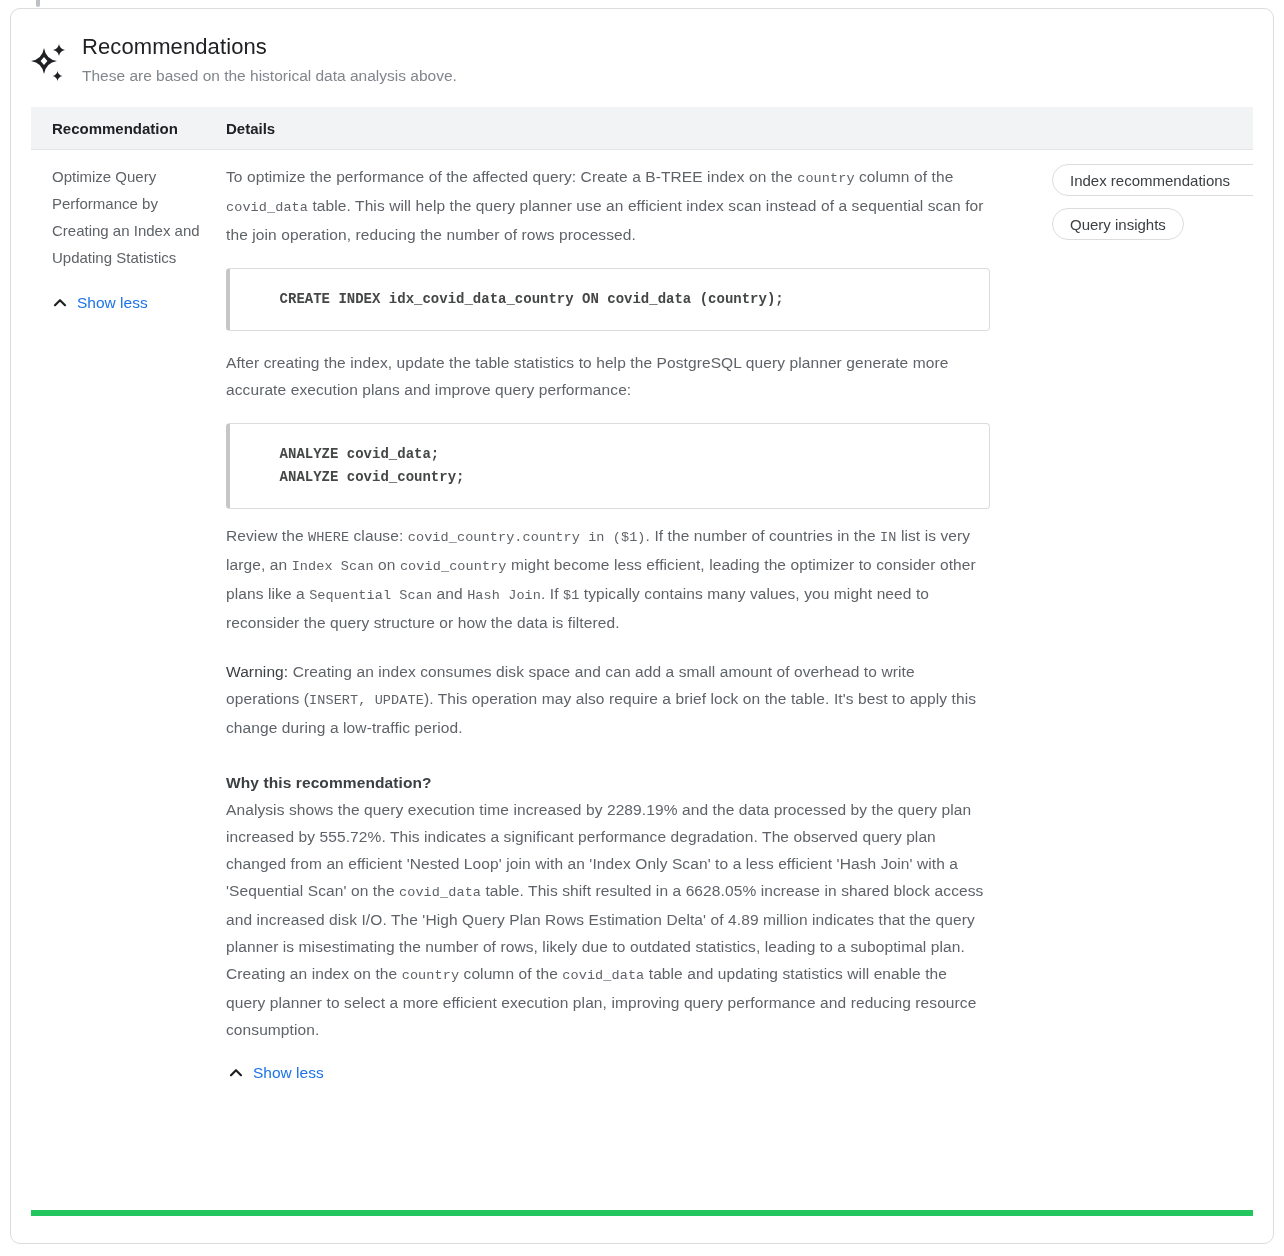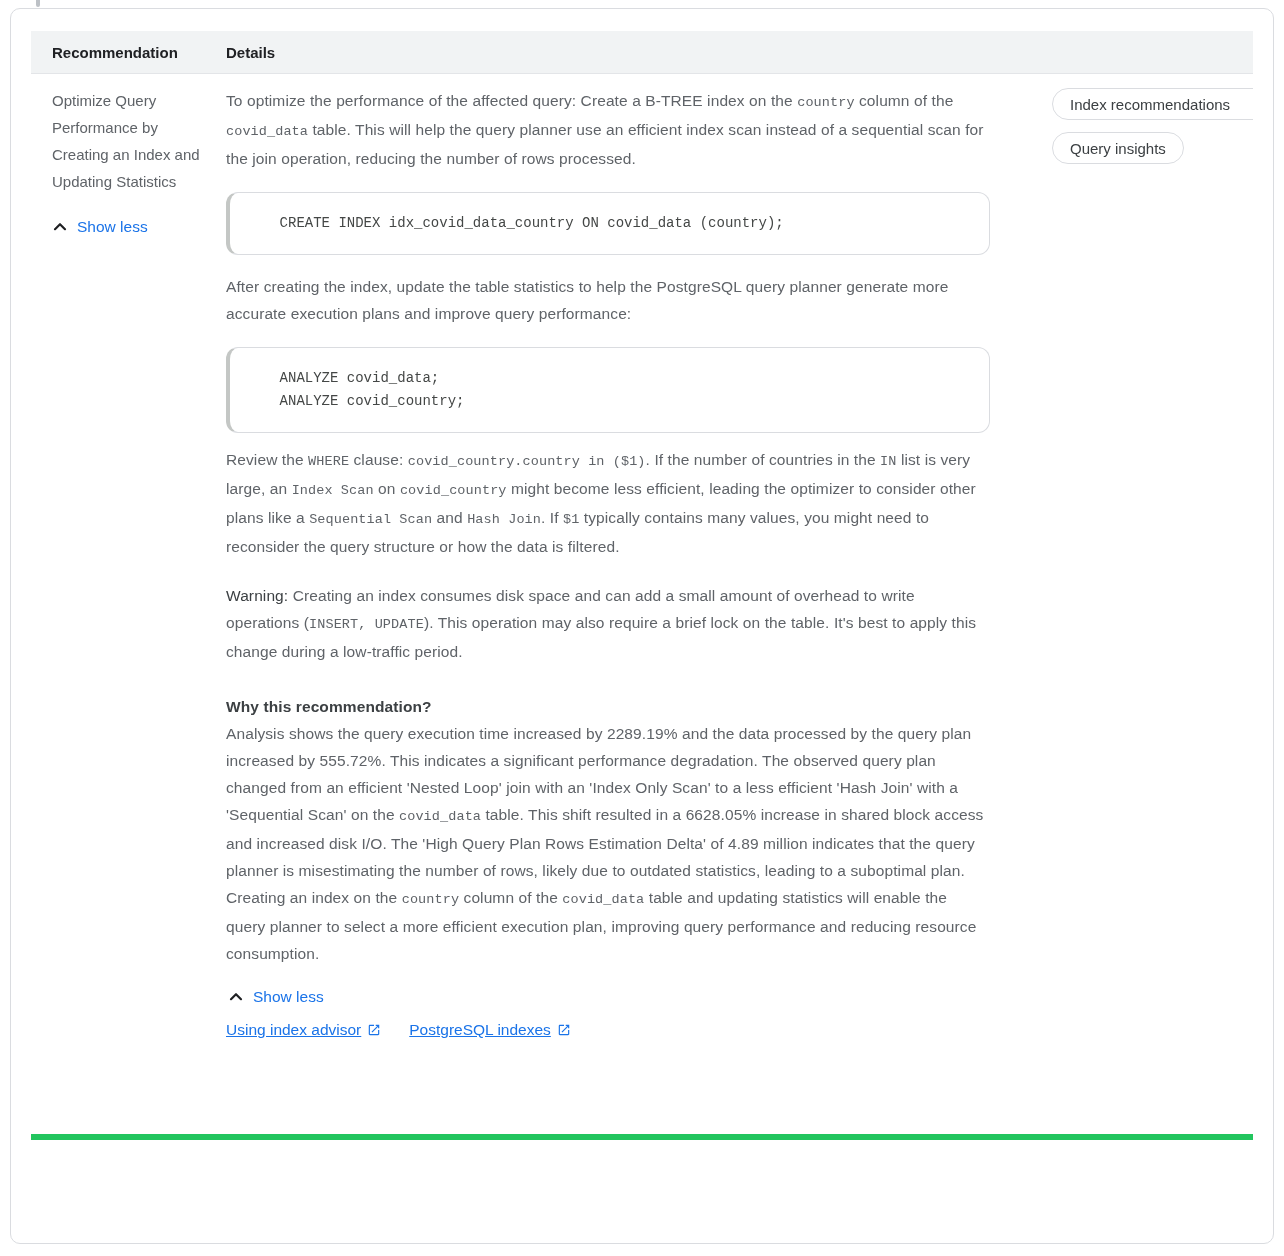--- a/index.html
+++ b/index.html
@@ -72,26 +72,27 @@
     font-weight: 700; color: #3c4043; letter-spacing: 0.1px;
   }
   .para strong { font-weight: 400; color: #3c4043; }
   .ic {
     font-family: "Liberation Mono", "DejaVu Sans Mono", monospace;
     font-size: 13.5px; color: #5f6368;
   }
   .codeblock {
     border: 1px solid #dadce0;
     border-left: 4px solid #c4c7c5;
-    border-radius: 12px;
+    border-radius: 4px;
     padding: 19px 16px;
     font-family: "Liberation Mono", "DejaVu Sans Mono", monospace;
     font-size: 14px; line-height: 23px; color: #444746;
     white-space: pre;
     overflow: hidden;
+    font-weight: bold;
   }
   .showless {
     display: inline-flex; align-items: center; gap: 9px;
     margin-top: 18px;
     font-size: 15.5px; font-weight: 500; color: #1a73e8;
     cursor: pointer; text-decoration: none;
   }
   .showless .chev { flex: none; display: block; }
   .sl-details { margin-top: 21px; margin-left: 2px; }
 
@@ -113,20 +114,33 @@
   }
   .btn-clip { width: 236px; flex: none; justify-content: flex-start; overflow: hidden; }
 </style>
 </head>
 <body>
 
 <div class="scroll-fragment"></div>
 
 <div class="card">
 
+  <div class="card-header">
+    <svg class="sparkle" viewBox="0 0 36 40">
+      <path fill="#202124" fill-rule="evenodd" d="M13 5
+        Q14.8 16.2 26 18 Q14.8 19.8 13 31 Q11.2 19.8 0 18 Q11.2 16.2 13 5 Z
+        M13 14 L16.4 18 L13 22 L9.6 18 Z"></path>
+      <path fill="#202124" d="M28 1 Q28.9 6.1 34 7 Q28.9 7.9 28 13 Q27.1 7.9 22 7 Q27.1 6.1 28 1 Z"></path>
+      <path fill="#202124" d="M26.5 28 Q27.3 32.2 31.5 33 Q27.3 33.8 26.5 38 Q25.7 33.8 21.5 33 Q25.7 32.2 26.5 28 Z"></path>
+    </svg>
+    <div>
+      <h1 class="header-title">Recommendations</h1>
+      <p class="header-sub">These are based on the historical data analysis above.</p>
+    </div>
+  </div>
 
   <div class="table">
     <div class="thead">
       <div class="th-rec">Recommendation</div>
       <div class="th-details">Details</div>
     </div>
 
     <div class="trow">
 
       <div class="cell-rec">
@@ -157,34 +171,20 @@
         <p class="why-heading">Why this recommendation?</p>
         <p class="para"><span>Analysis shows the query execution time increased by 2289.19% and the data processed by the query plan increased by 555.72%. This indicates a significant performance degradation. The observed query plan changed from an efficient 'Nested Loop' join with an 'Index Only Scan' to a less efficient 'Hash Join' with a 'Sequential Scan' on the </span><code class="ic">covid_data</code><span> table. This shift resulted in a 6628.05% increase in shared block access and increased disk I/O. The 'High Query Plan Rows Estimation Delta' of 4.89 million indicates that the query planner is misestimating the number of rows, likely due to outdated statistics, leading to a suboptimal plan. Creating an index on the </span><code class="ic">country</code><span> column of the </span><code class="ic">covid_data</code><span> table and updating statistics will enable the query planner to select a more efficient execution plan, improving query performance and reducing resource consumption.</span></p>
 
         <a class="showless sl-details">
           <svg class="chev" width="16" height="16" viewBox="0 0 16 16">
             <path d="M3 10.2 L8 5.2 L13 10.2" fill="none" stroke="#202124" stroke-width="2.2" stroke-linecap="round" stroke-linejoin="round"></path>
           </svg>
           <span>Show less</span>
         </a>
 
-        <div class="links-row">
-          <a class="doc-link">
-            <span class="lbl">Using index advisor</span>
-            <svg class="ext-icon" width="14" height="14" viewBox="0 0 24 24">
-              <path fill="#1a73e8" d="M15 3h6v6h-2V6.41l-9.83 9.83-1.41-1.41L17.59 5H15V3zM19 19H5V5h7V3H5c-1.1 0-2 .9-2 2v14c0 1.1.9 2 2 2h14c1.1 0 2-.9 2-2v-7h-2v7z"></path>
-            </svg>
-          </a>
-          <a class="doc-link">
-            <span class="lbl">PostgreSQL indexes</span>
-            <svg class="ext-icon" width="14" height="14" viewBox="0 0 24 24">
-              <path fill="#1a73e8" d="M15 3h6v6h-2V6.41l-9.83 9.83-1.41-1.41L17.59 5H15V3zM19 19H5V5h7V3H5c-1.1 0-2 .9-2 2v14c0 1.1.9 2 2 2h14c1.1 0 2-.9 2-2v-7h-2v7z"></path>
-            </svg>
-          </a>
-        </div>
       </div>
 
       <div class="row-spacer"></div>
 
       <div class="cell-actions">
         <button class="btn btn-clip">Index recommendations</button>
         <button class="btn">Query insights</button>
       </div>
 
     </div>

